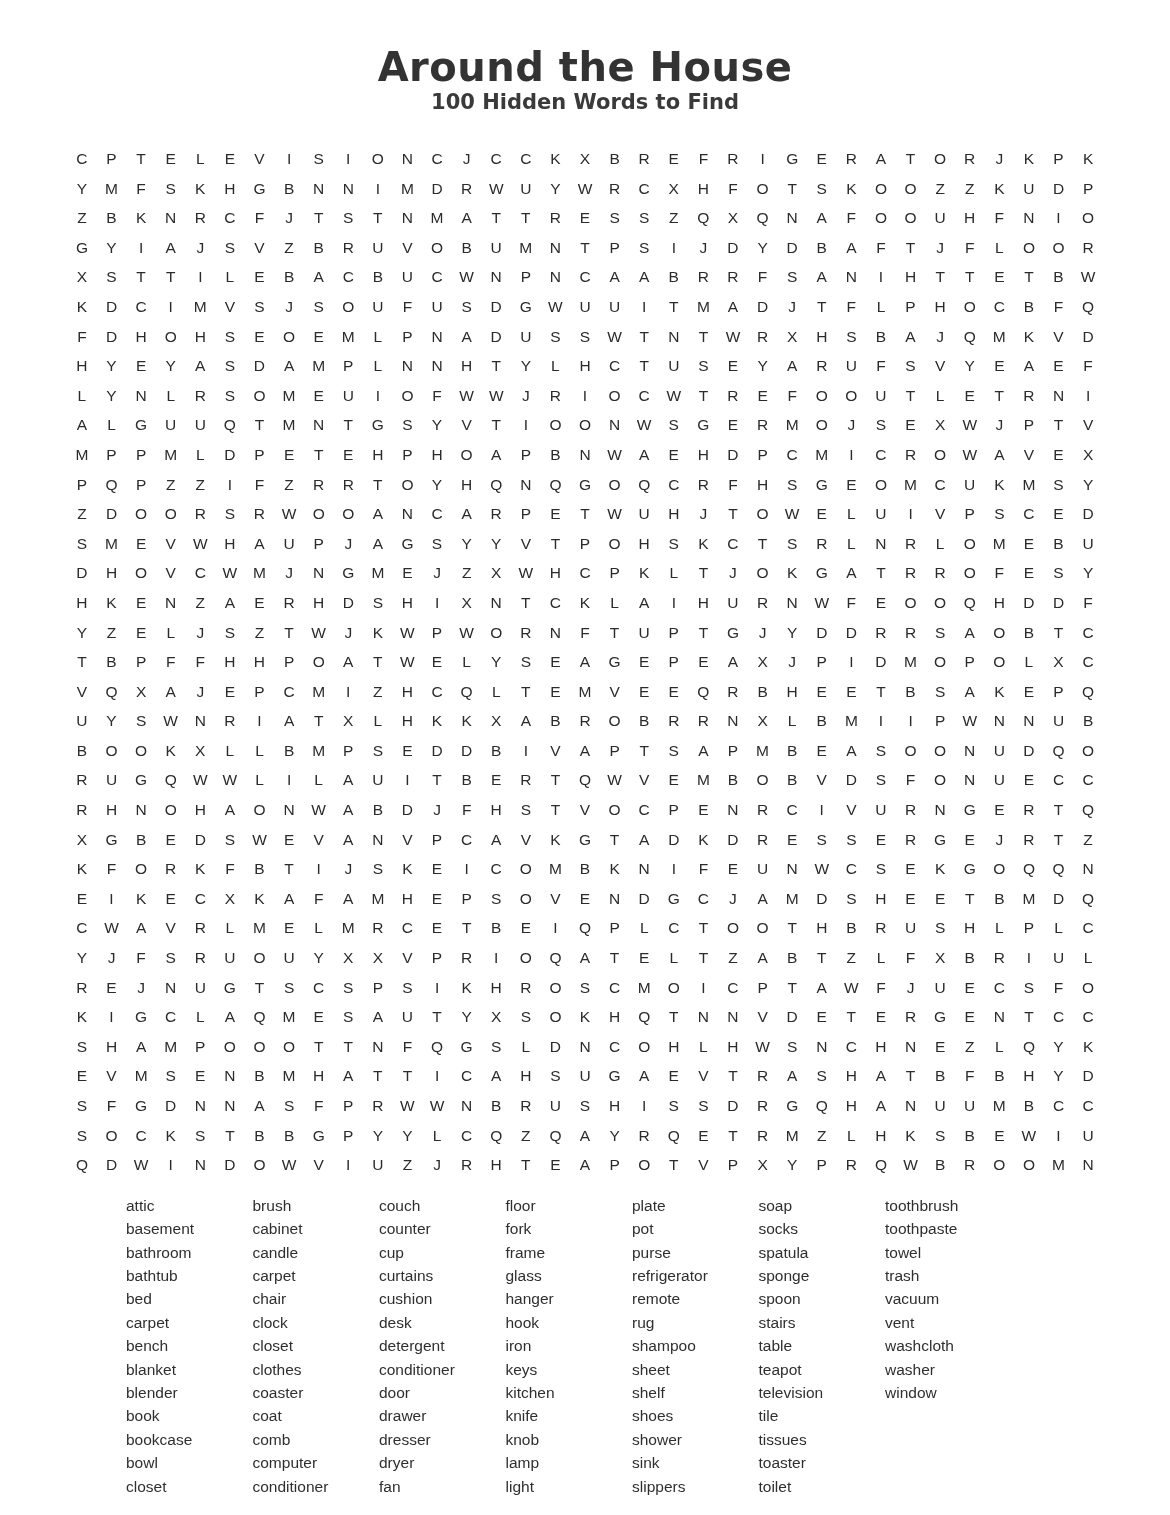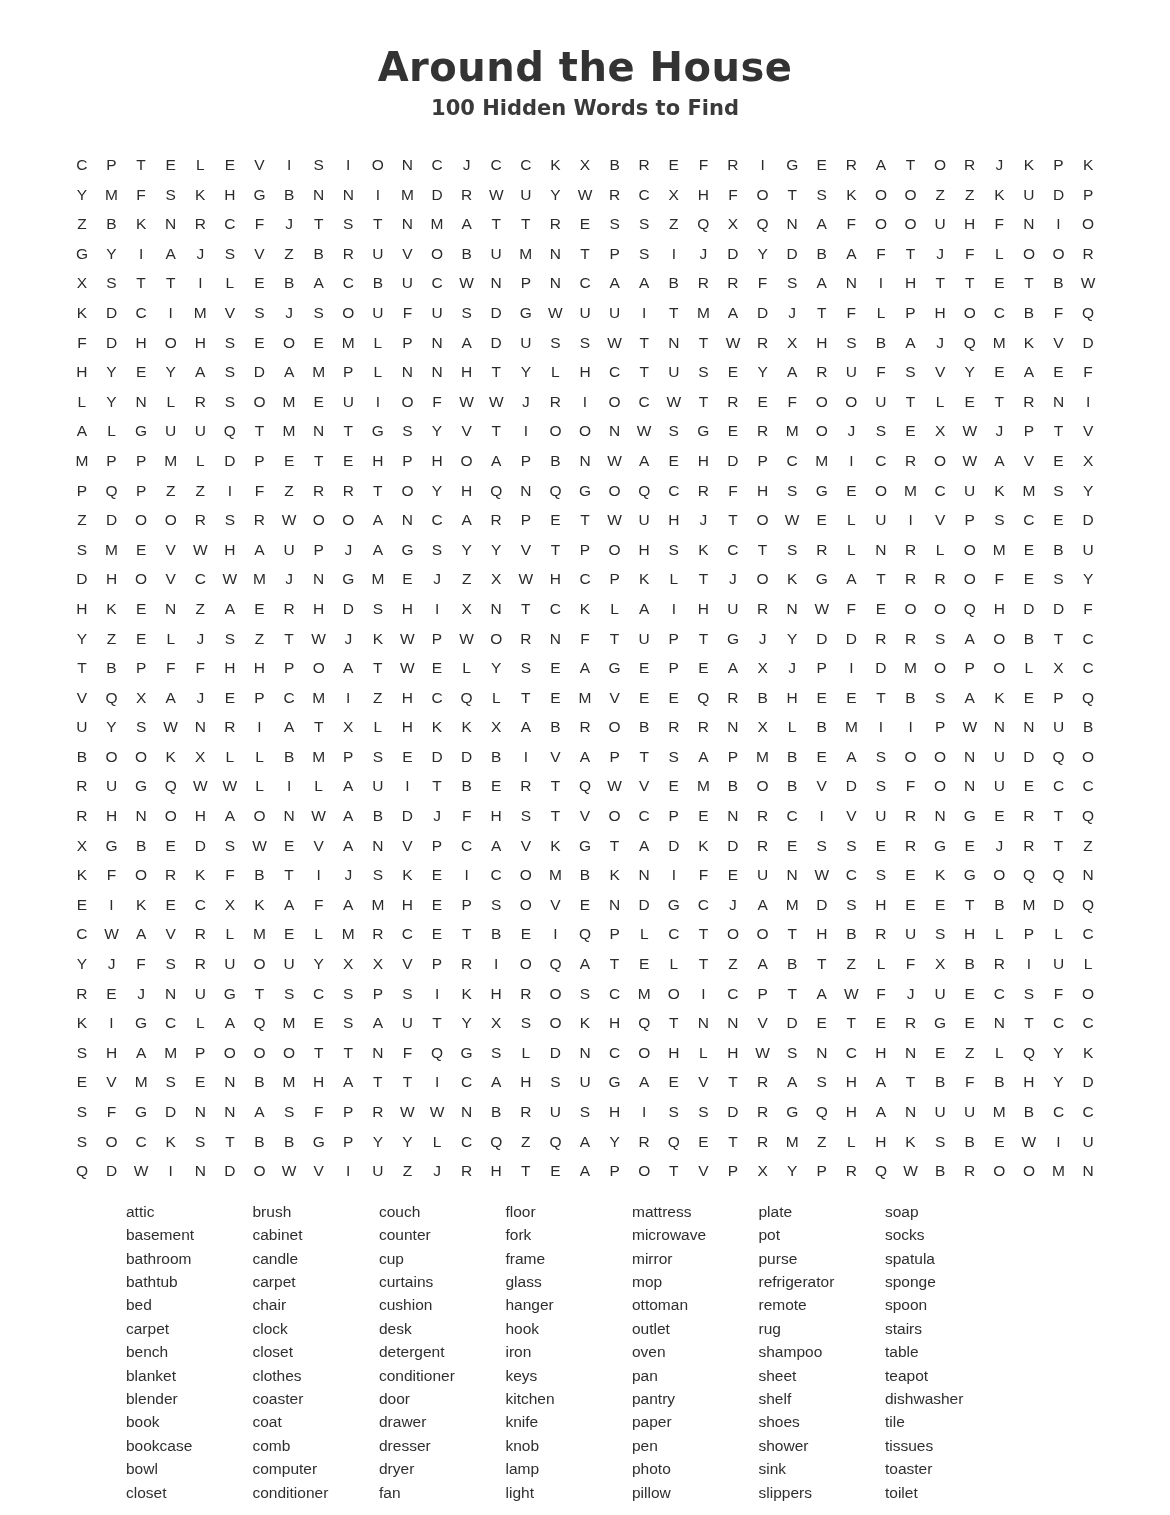--- a/index.html
+++ b/index.html
@@ -31,21 +31,21 @@
     letter-spacing: 0.5px;
     color: #333333;
     margin: 10px 0 0 0;
     text-align: left;
   }
   .subtitle {
     font-family: "DejaVu Sans", sans-serif;
     font-weight: bold;
     font-size: 21px;
     color: #3a3a3a;
-    margin: 6px 0 0 0;
+    margin: 0 0 0 0;
     text-align: center;
   }
   .grid {
     margin-top: 30px;
     display: flex;
     flex-direction: column;
     gap: 0px;
   }
   .grid-row {
     display: flex;
@@ -1442,35 +1442,20 @@
         <div class="word">hook</div>
         <div class="word">iron</div>
         <div class="word">keys</div>
         <div class="word">kitchen</div>
         <div class="word">knife</div>
         <div class="word">knob</div>
         <div class="word">lamp</div>
         <div class="word">light</div>
       </div>
       <div class="word-col">
-        <div class="word">mattress</div>
-        <div class="word">microwave</div>
-        <div class="word">mirror</div>
-        <div class="word">mop</div>
-        <div class="word">ottoman</div>
-        <div class="word">outlet</div>
-        <div class="word">oven</div>
-        <div class="word">pan</div>
-        <div class="word">pantry</div>
-        <div class="word">paper</div>
-        <div class="word">pen</div>
-        <div class="word">photo</div>
-        <div class="word">pillow</div>
-      </div>
-      <div class="word-col">
         <div class="word">plate</div>
         <div class="word">pot</div>
         <div class="word">purse</div>
         <div class="word">refrigerator</div>
         <div class="word">remote</div>
         <div class="word">rug</div>
         <div class="word">shampoo</div>
         <div class="word">sheet</div>
         <div class="word">shelf</div>
         <div class="word">shoes</div>
@@ -1480,21 +1465,32 @@
       </div>
       <div class="word-col">
         <div class="word">soap</div>
         <div class="word">socks</div>
         <div class="word">spatula</div>
         <div class="word">sponge</div>
         <div class="word">spoon</div>
         <div class="word">stairs</div>
         <div class="word">table</div>
         <div class="word">teapot</div>
-        <div class="word">dishwasher</div>
+        <div class="word">television</div>
         <div class="word">tile</div>
         <div class="word">tissues</div>
         <div class="word">toaster</div>
         <div class="word">toilet</div>
+      </div>
+      <div class="word-col">
+        <div class="word">toothbrush</div>
+        <div class="word">toothpaste</div>
+        <div class="word">towel</div>
+        <div class="word">trash</div>
+        <div class="word">vacuum</div>
+        <div class="word">vent</div>
+        <div class="word">washcloth</div>
+        <div class="word">washer</div>
+        <div class="word">window</div>
       </div>
     </div>
 
 </div>
 
 </body></html>

